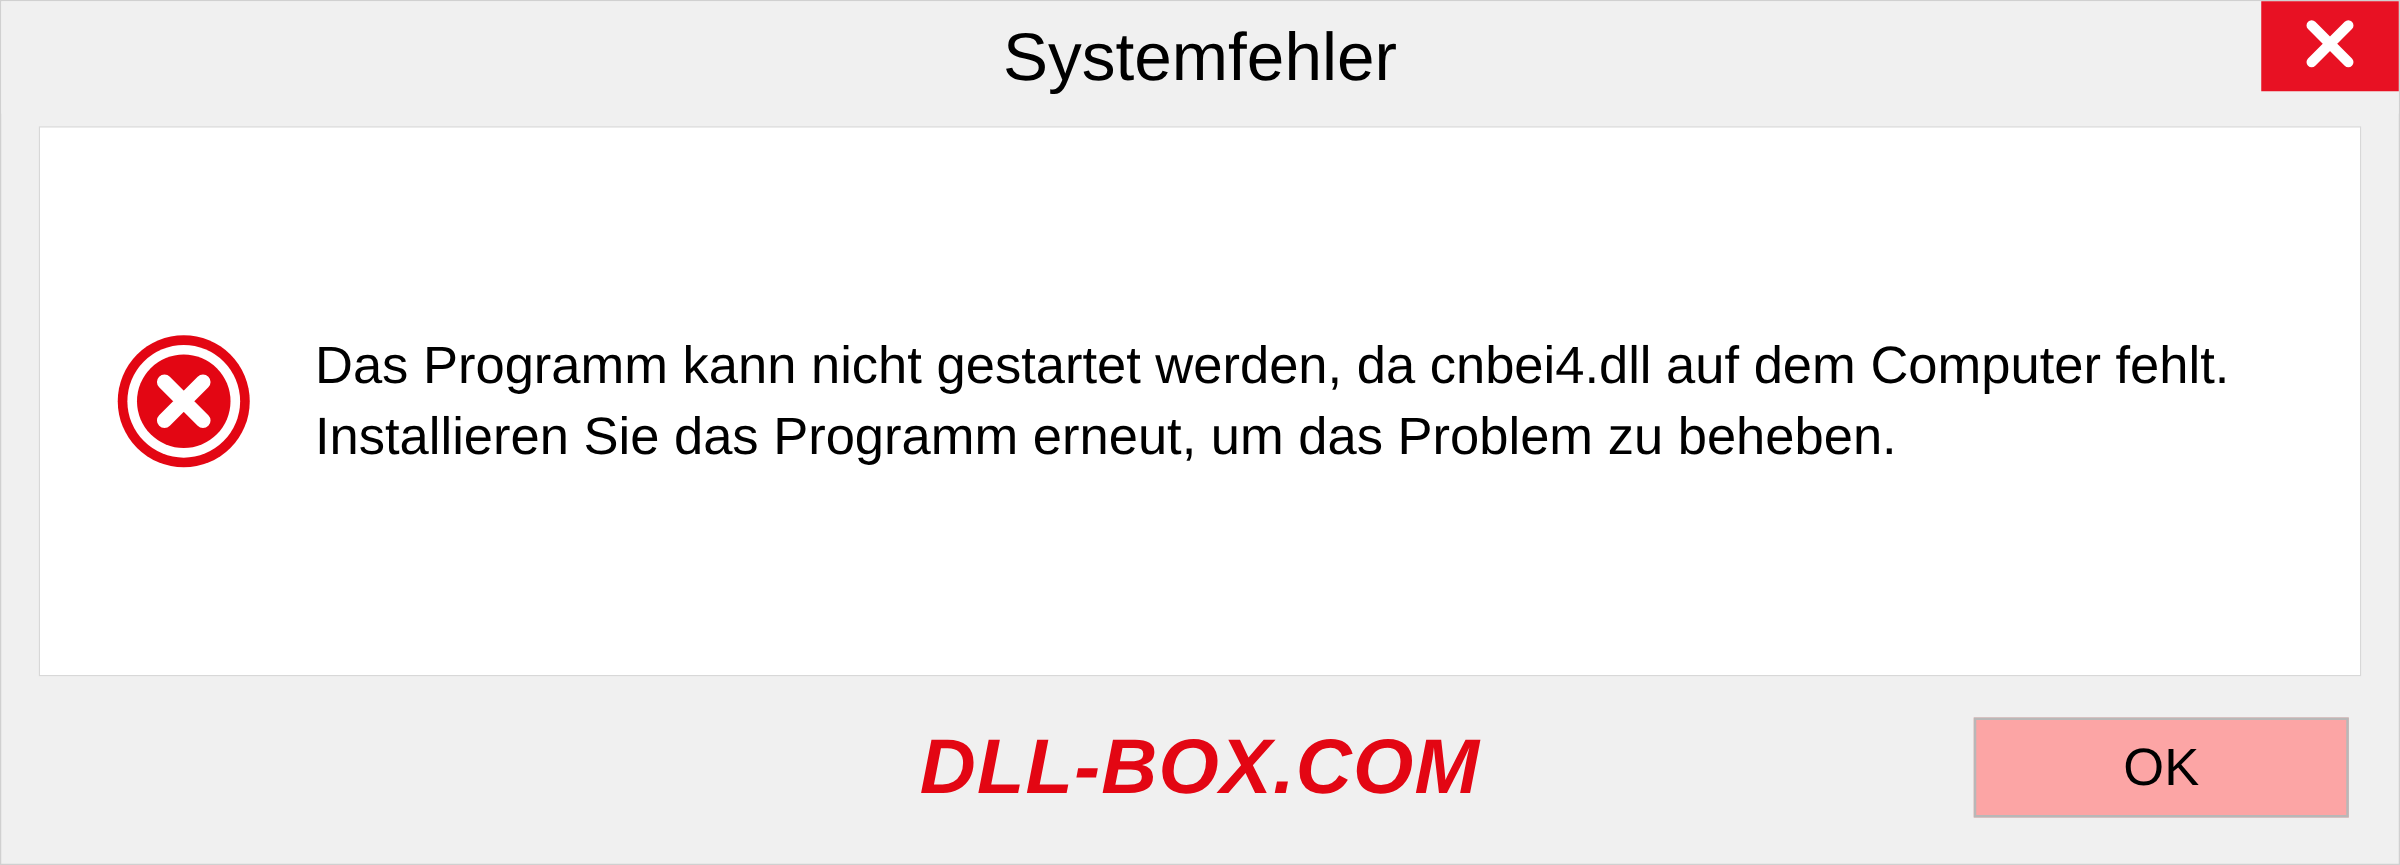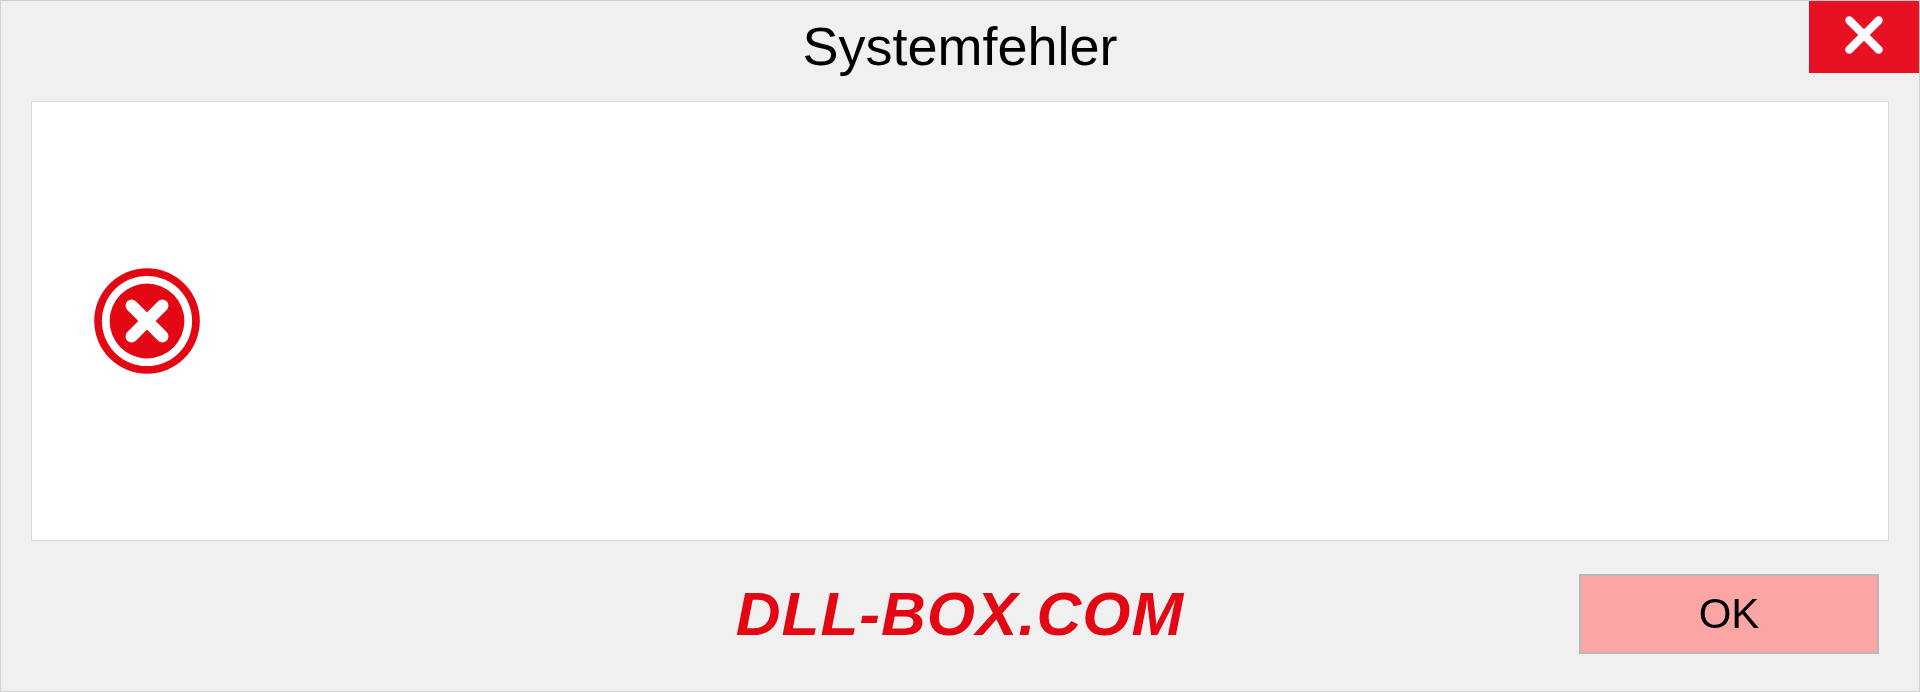--- a/index.html
+++ b/index.html
@@ -122,20 +122,21 @@
 
   <div class="content-wrap">
     <div class="error-icon">
       <svg viewBox="0 0 100 100">
         <circle cx="50" cy="50" r="48" fill="#e30613"></circle>
         <circle cx="50" cy="50" r="41" fill="#ffffff"></circle>
         <circle cx="50" cy="50" r="34" fill="#e30613"></circle>
         <path d="M36 36 L64 64 M64 36 L36 64" stroke="#ffffff" stroke-width="11" stroke-linecap="round" fill="none"></path>
       </svg>
     </div>
+    <div class="message-text">Das Programm kann nicht gestartet werden, da cnbei4.dll auf dem Computer fehlt. Installieren Sie das Programm erneut, um das Problem zu beheben.</div>
   </div>
 
   <div class="footer">
     <div class="watermark">DLL-BOX.COM</div>
     <button class="ok-button">OK</button>
   </div>
 
 </div>
 
 </body></html>

